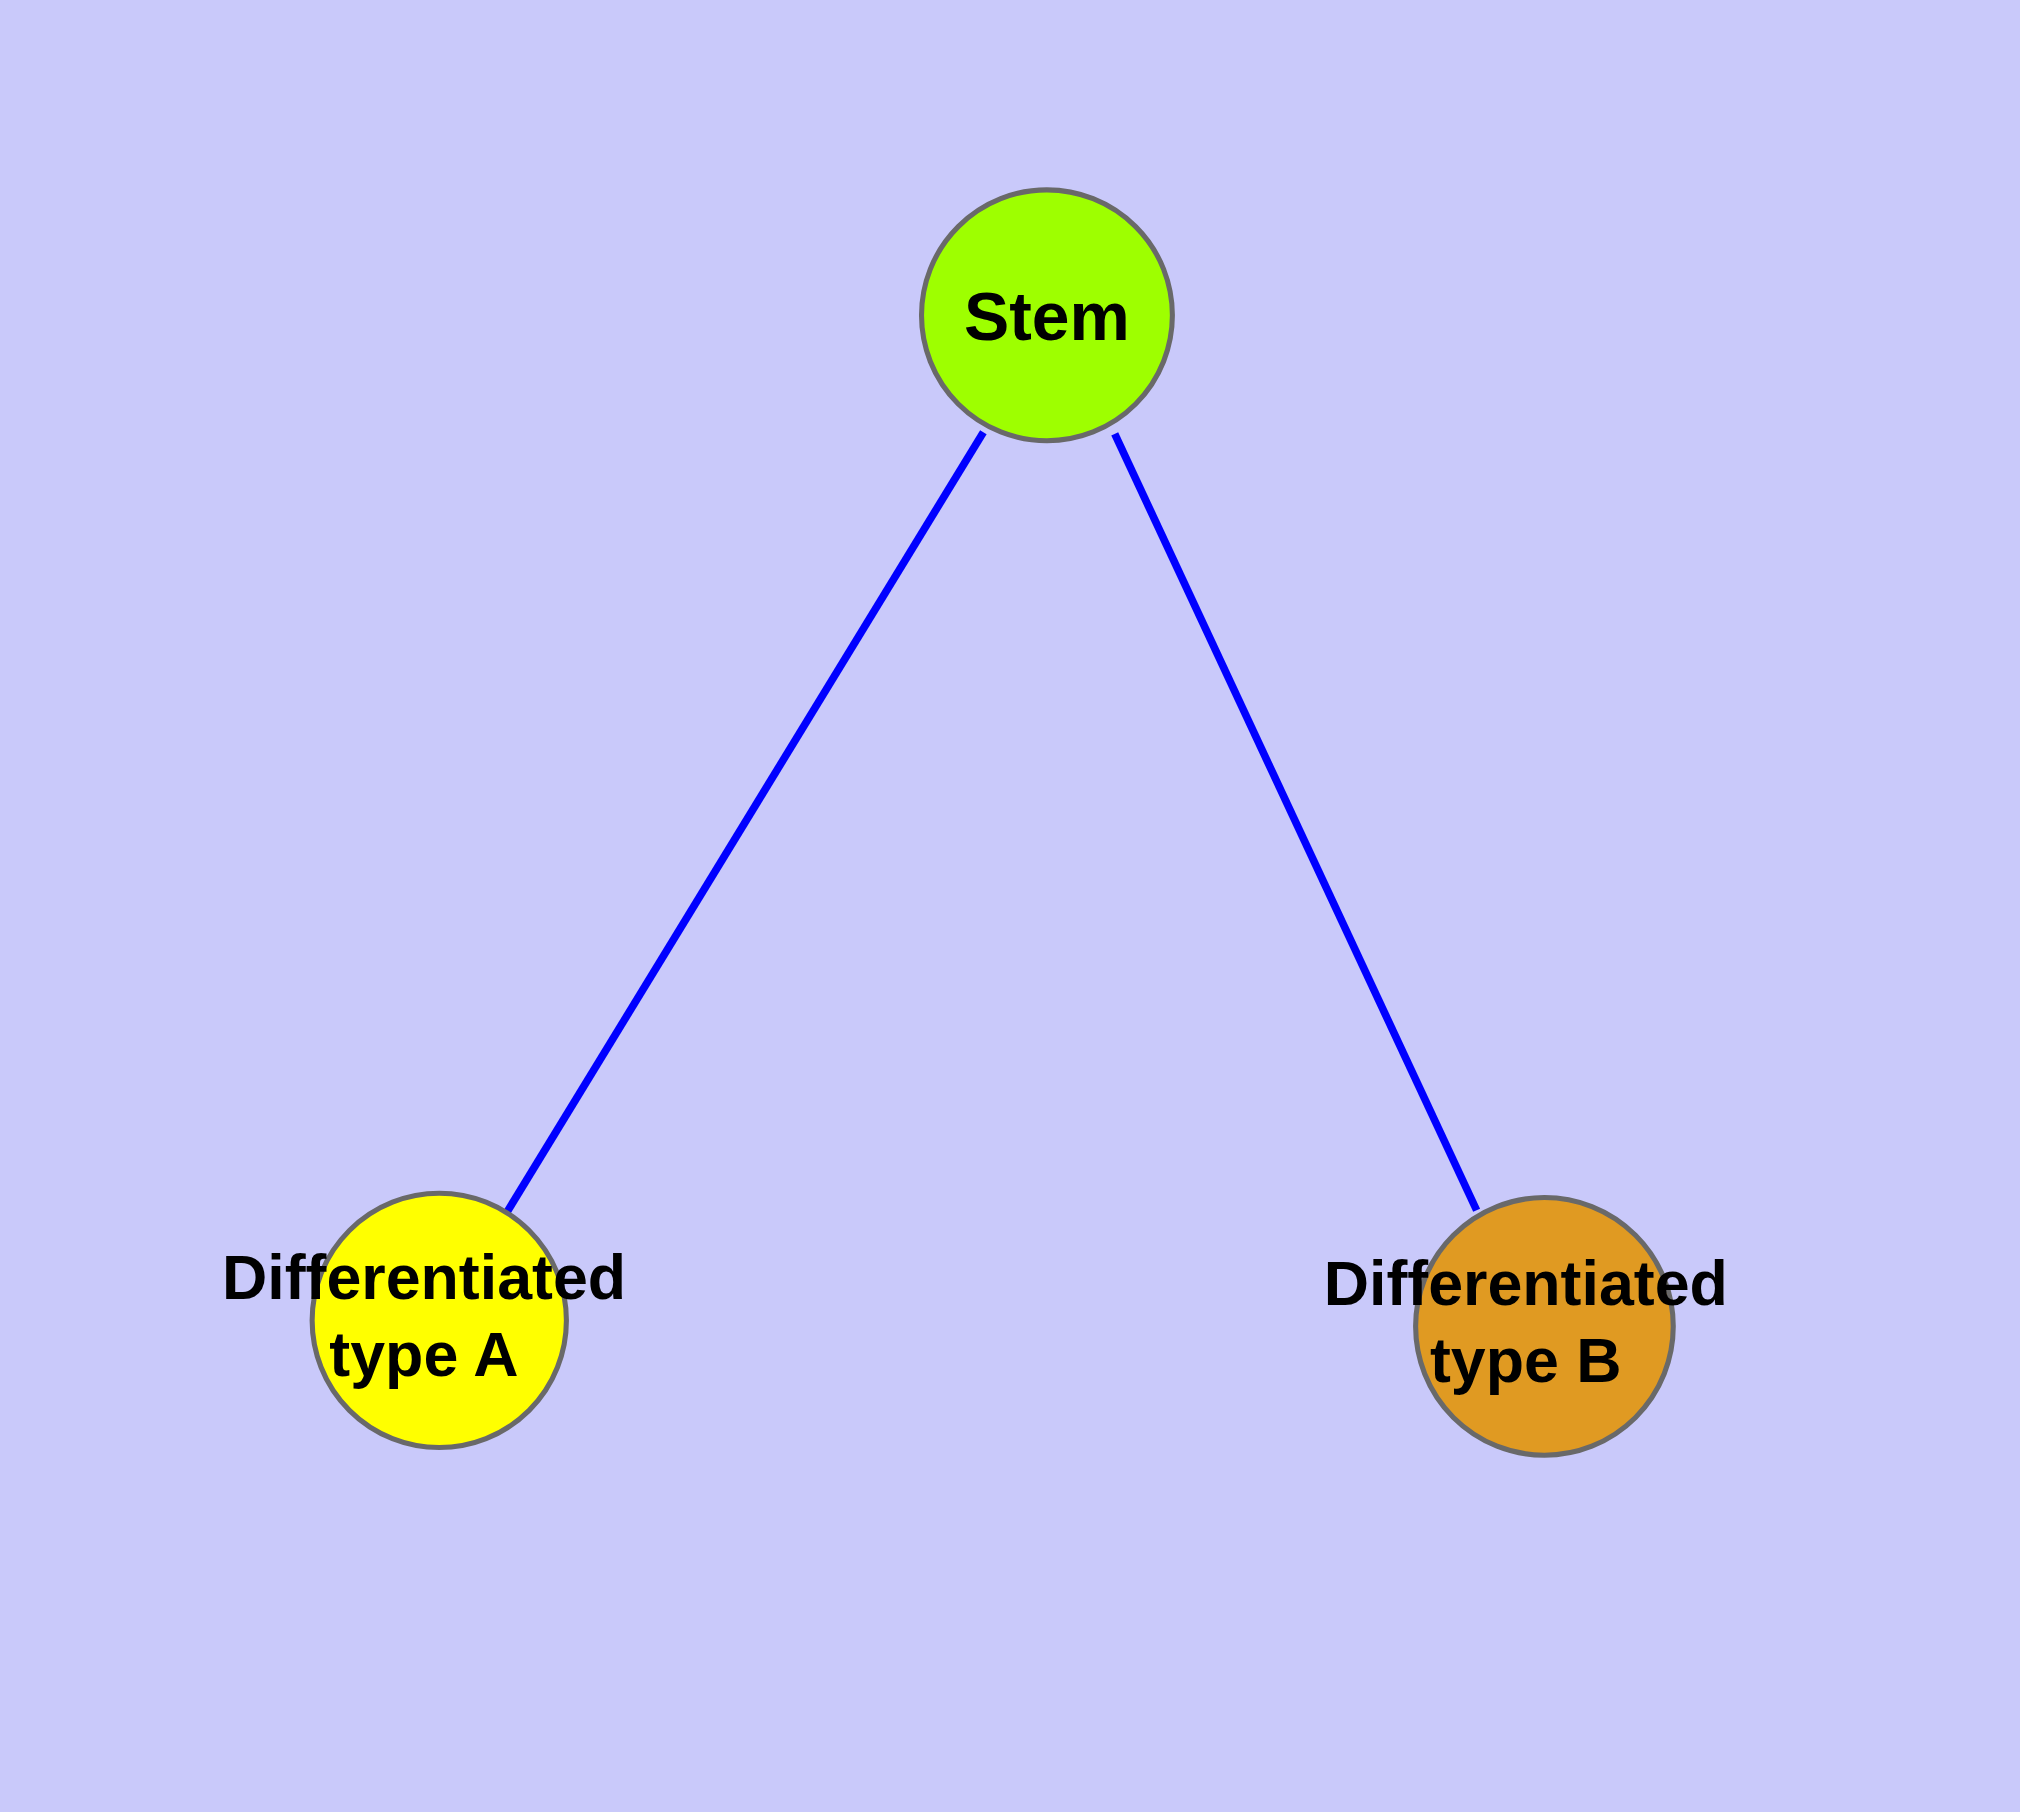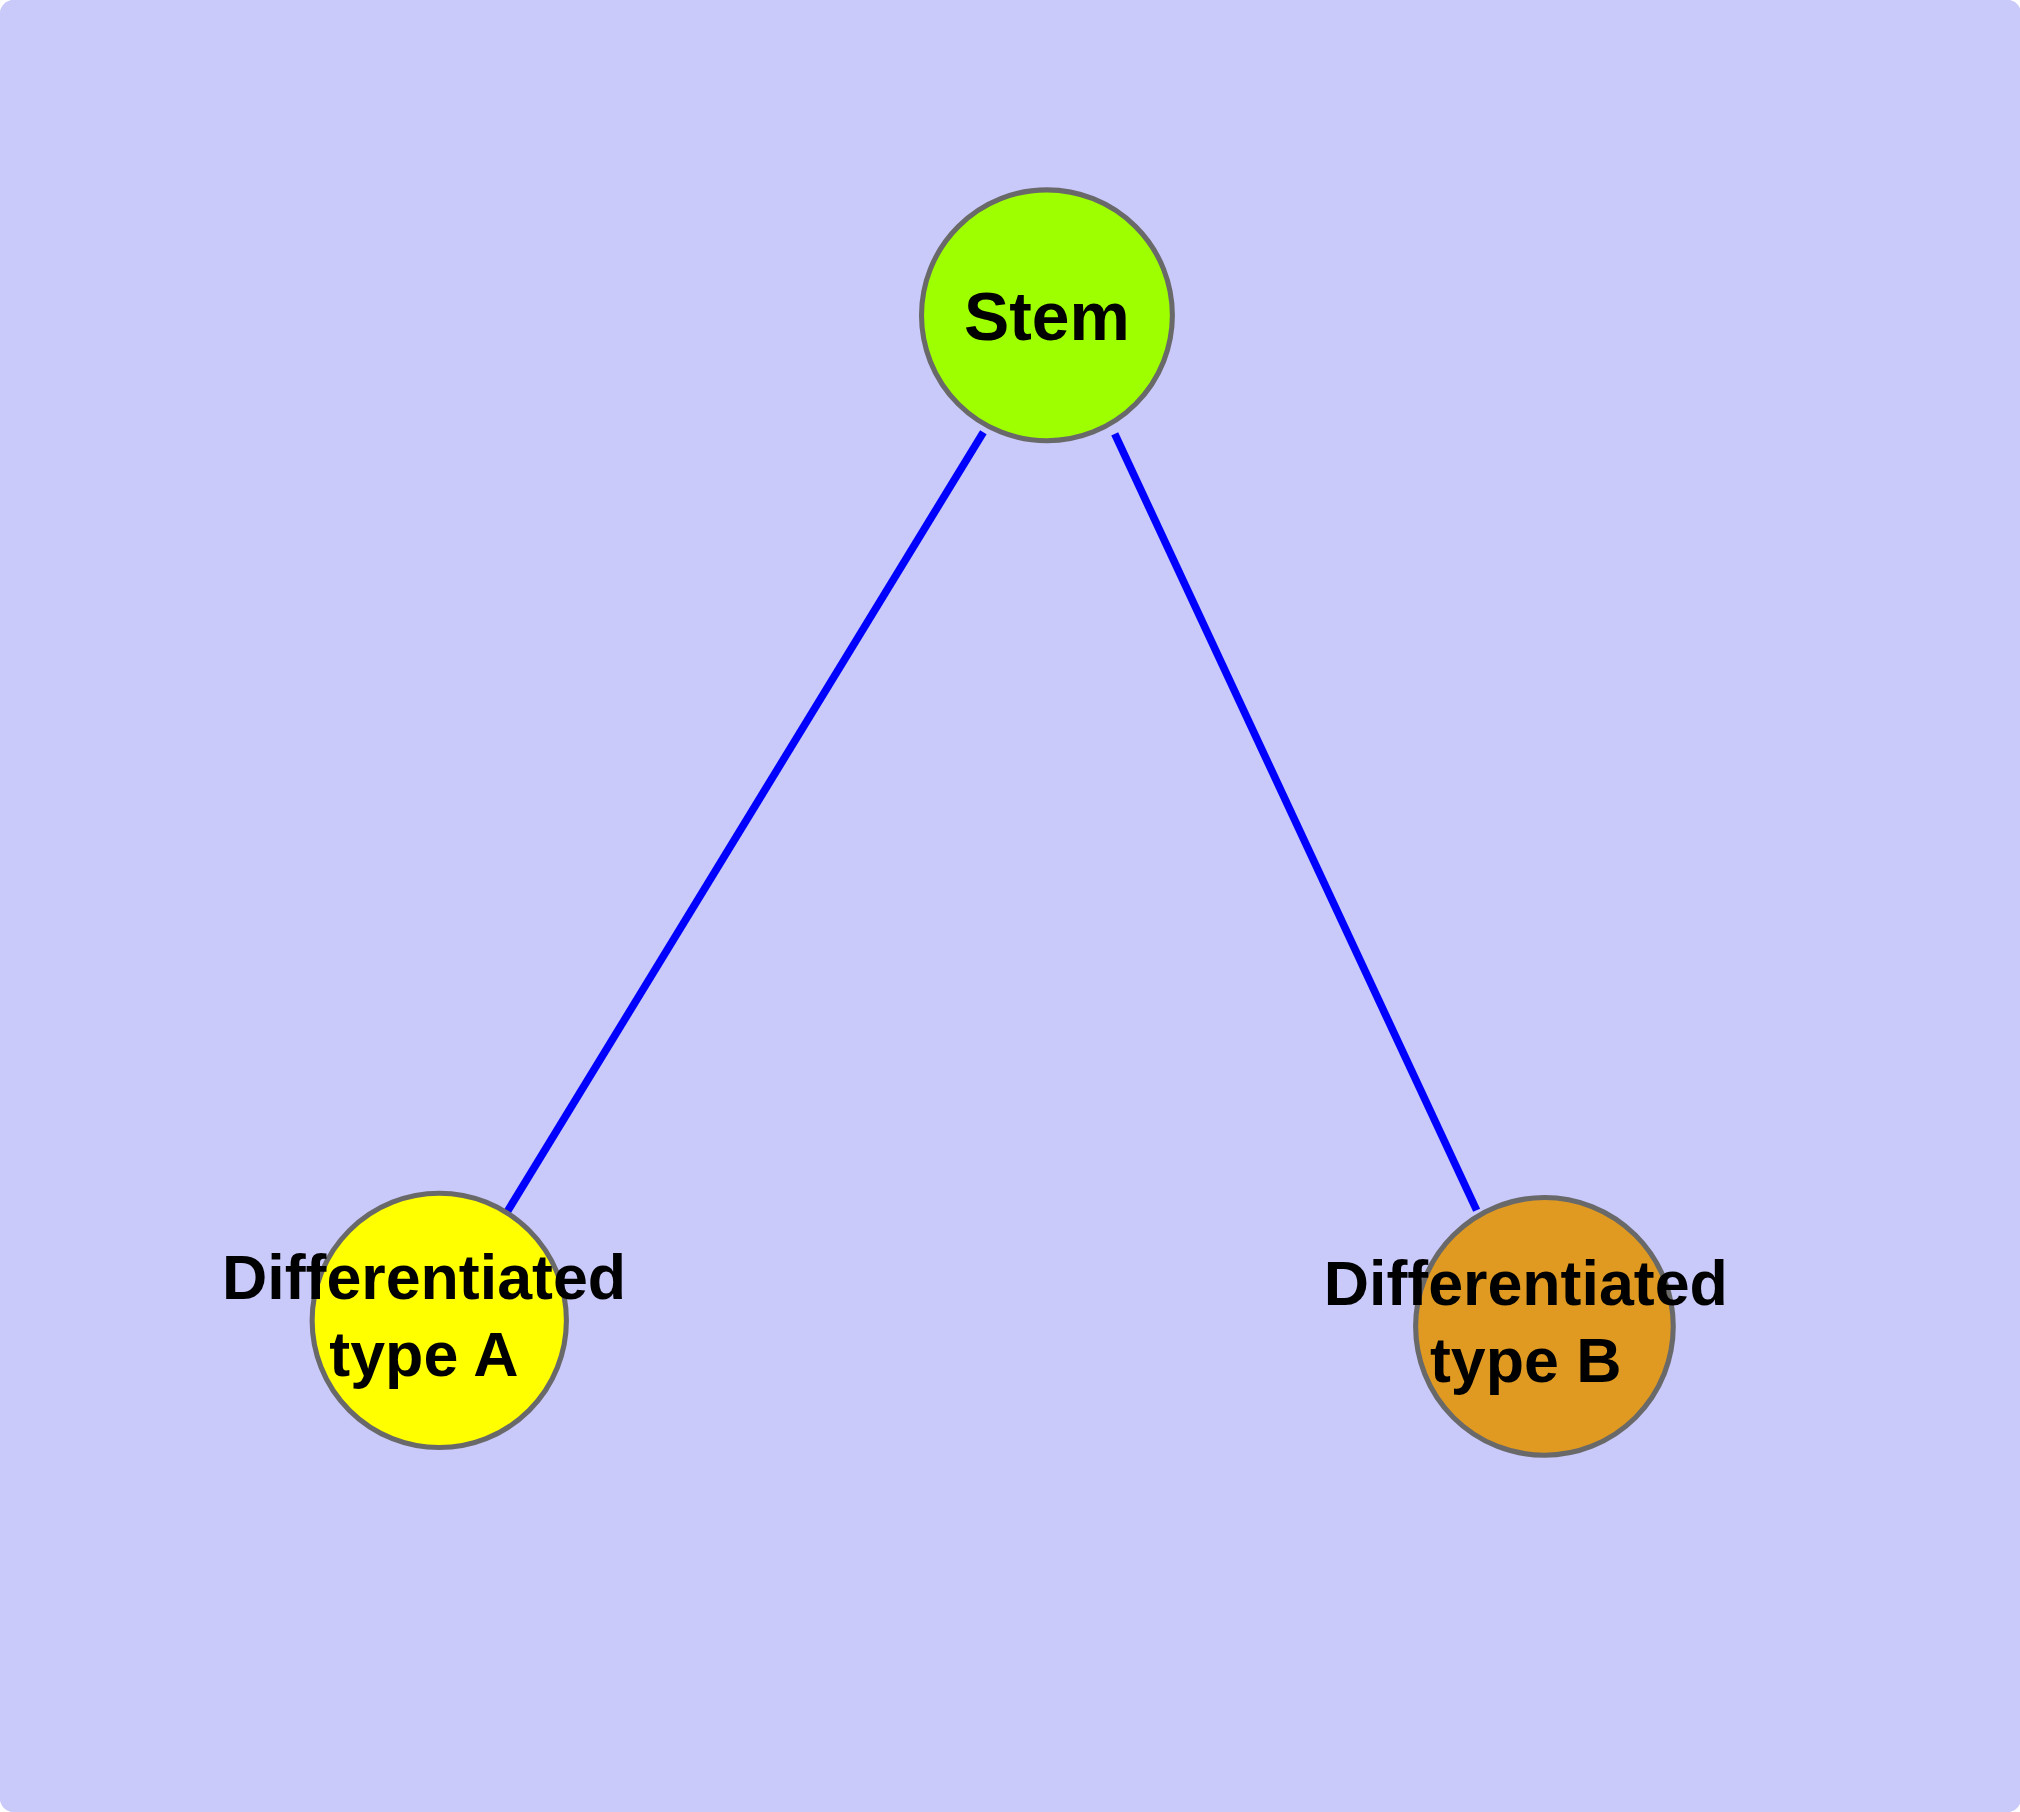--- a/index.html
+++ b/index.html
@@ -33,21 +33,21 @@
     text-anchor: middle;
     dominant-baseline: middle;
   }
   .edge-line {
     stroke-linecap: butt;
   }
 </style>
 </head>
 <body>
 
-<div id="graph-canvas" style="width: 2021px; height: 1812px; background: rgb(201, 201, 250); border-radius: 14px;">
+<div id="graph-canvas" style="width: 2021px; height: 1812px; background: rgb(201, 201, 250);">
   <svg id="graph-svg" viewBox="0 0 2384 2138" style="width: 2021px; height: 1812px;">
 
     <rect id="bg-rect" x="0" y="0" width="2384" height="2138" fill="#c9c9fa"></rect>
 
     <g id="edges-group">
         <line class="edge-line" x1="1160" y1="510" x2="598" y2="1430" stroke="#0000ff" stroke-width="9"></line>
         <line class="edge-line" x1="1315" y1="512" x2="1742" y2="1428" stroke="#0000ff" stroke-width="9"></line>
       </g>
     <g id="nodes-group">
         <circle cx="1235" cy="372" r="148" fill="#9eff00" stroke="#696969" stroke-width="6"></circle>

